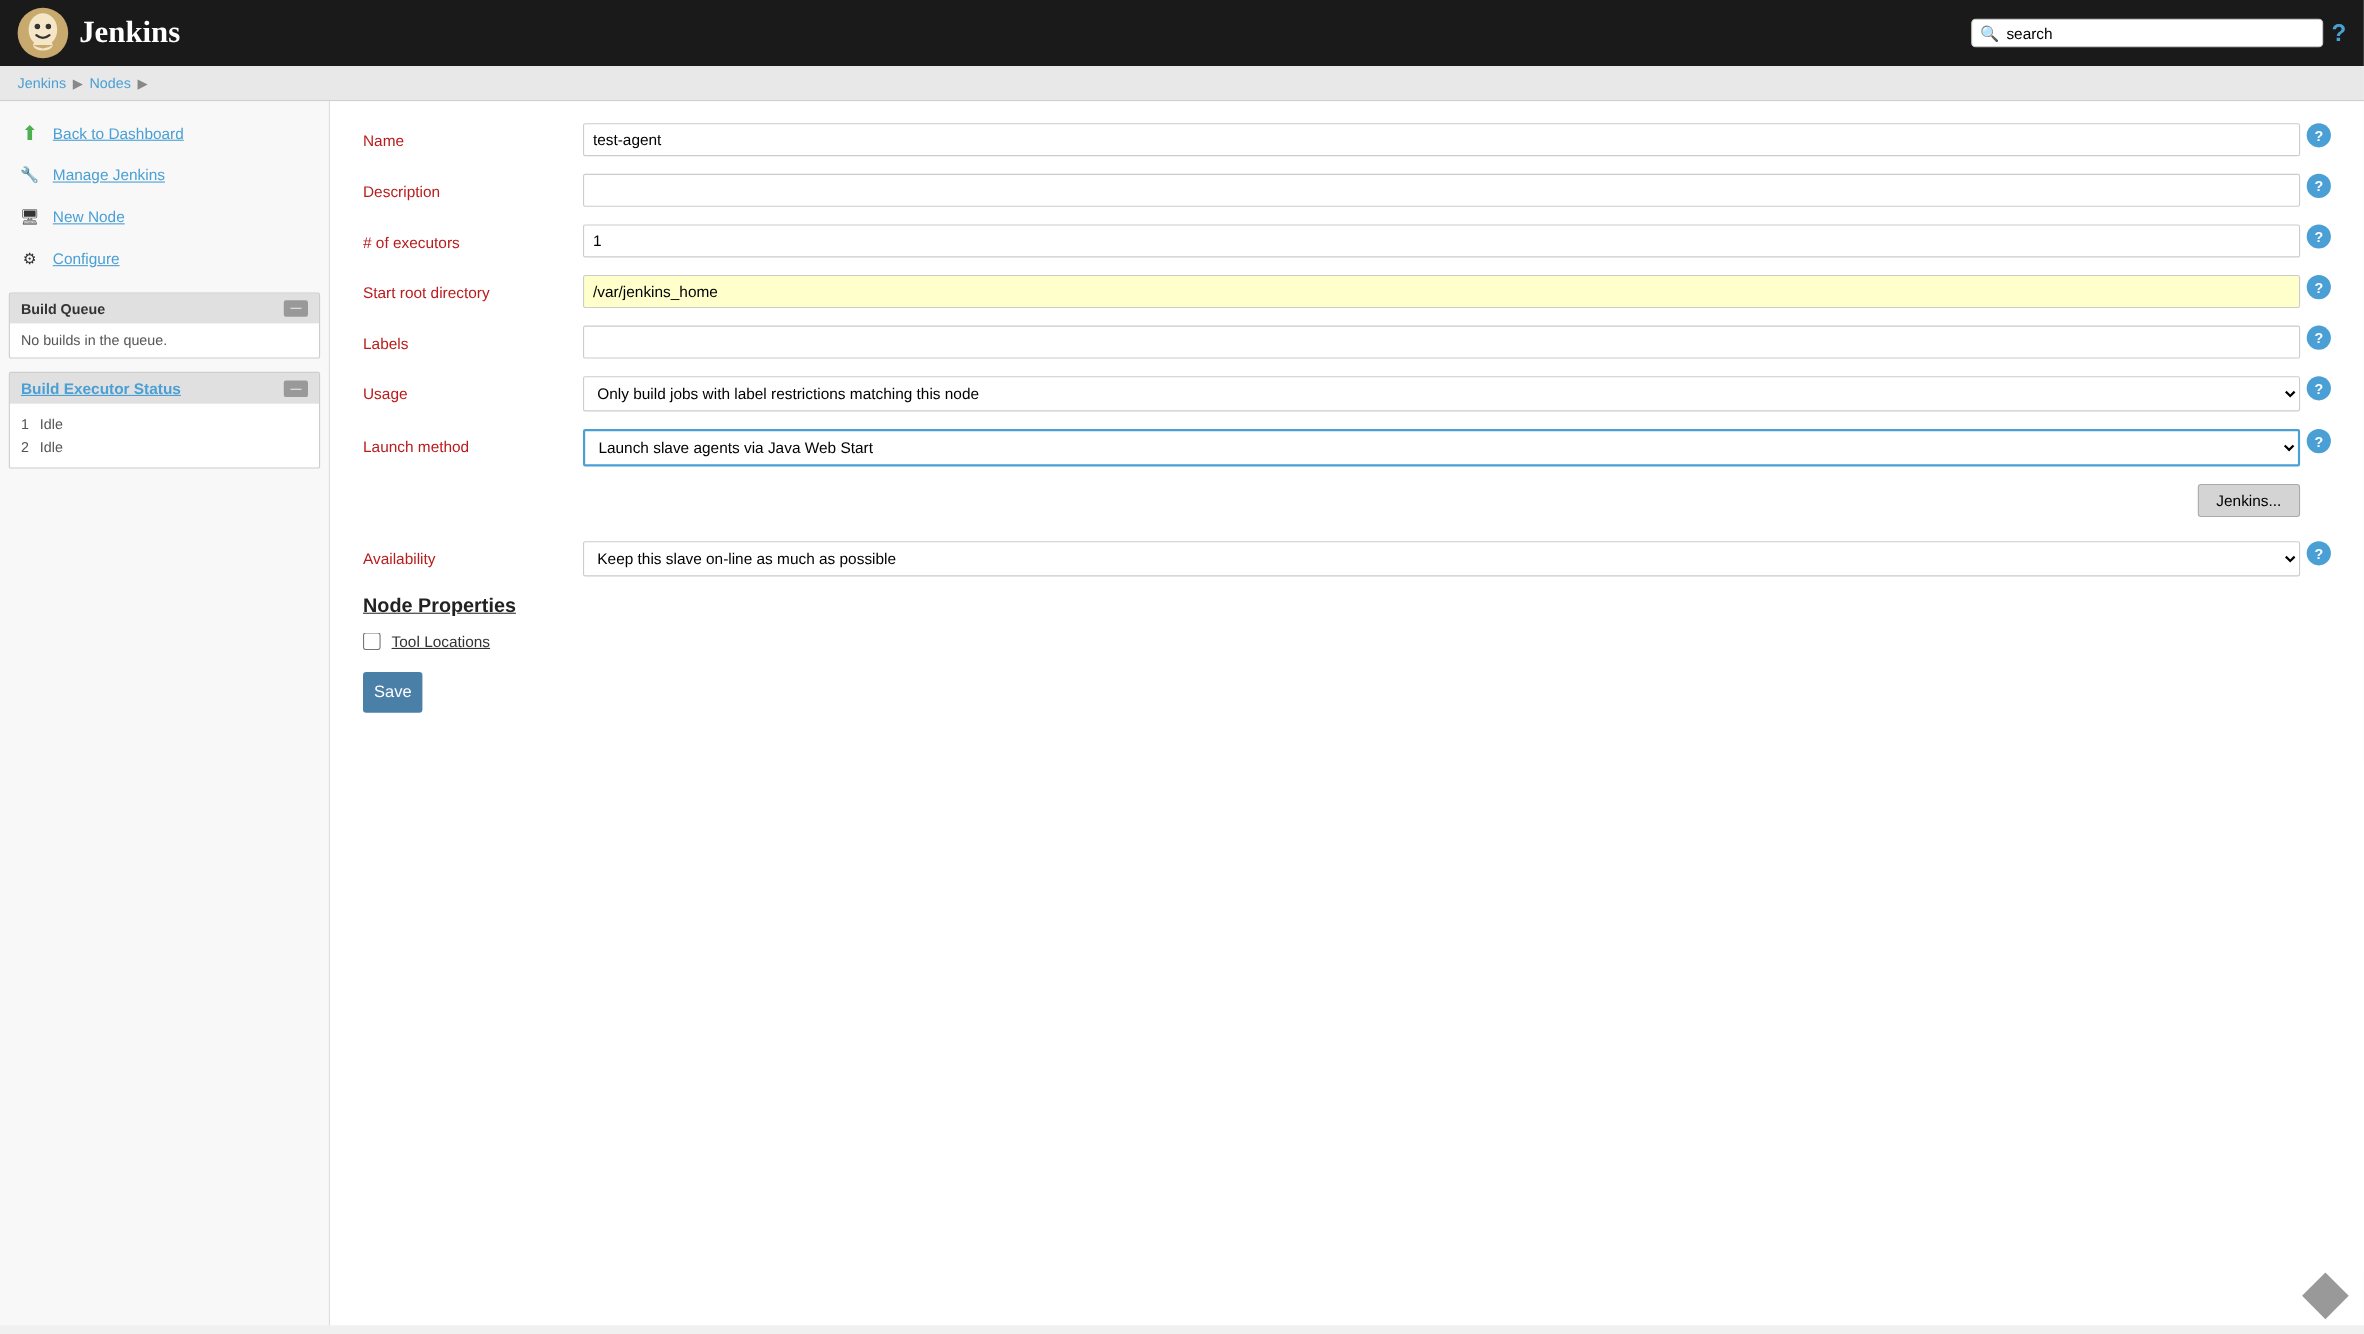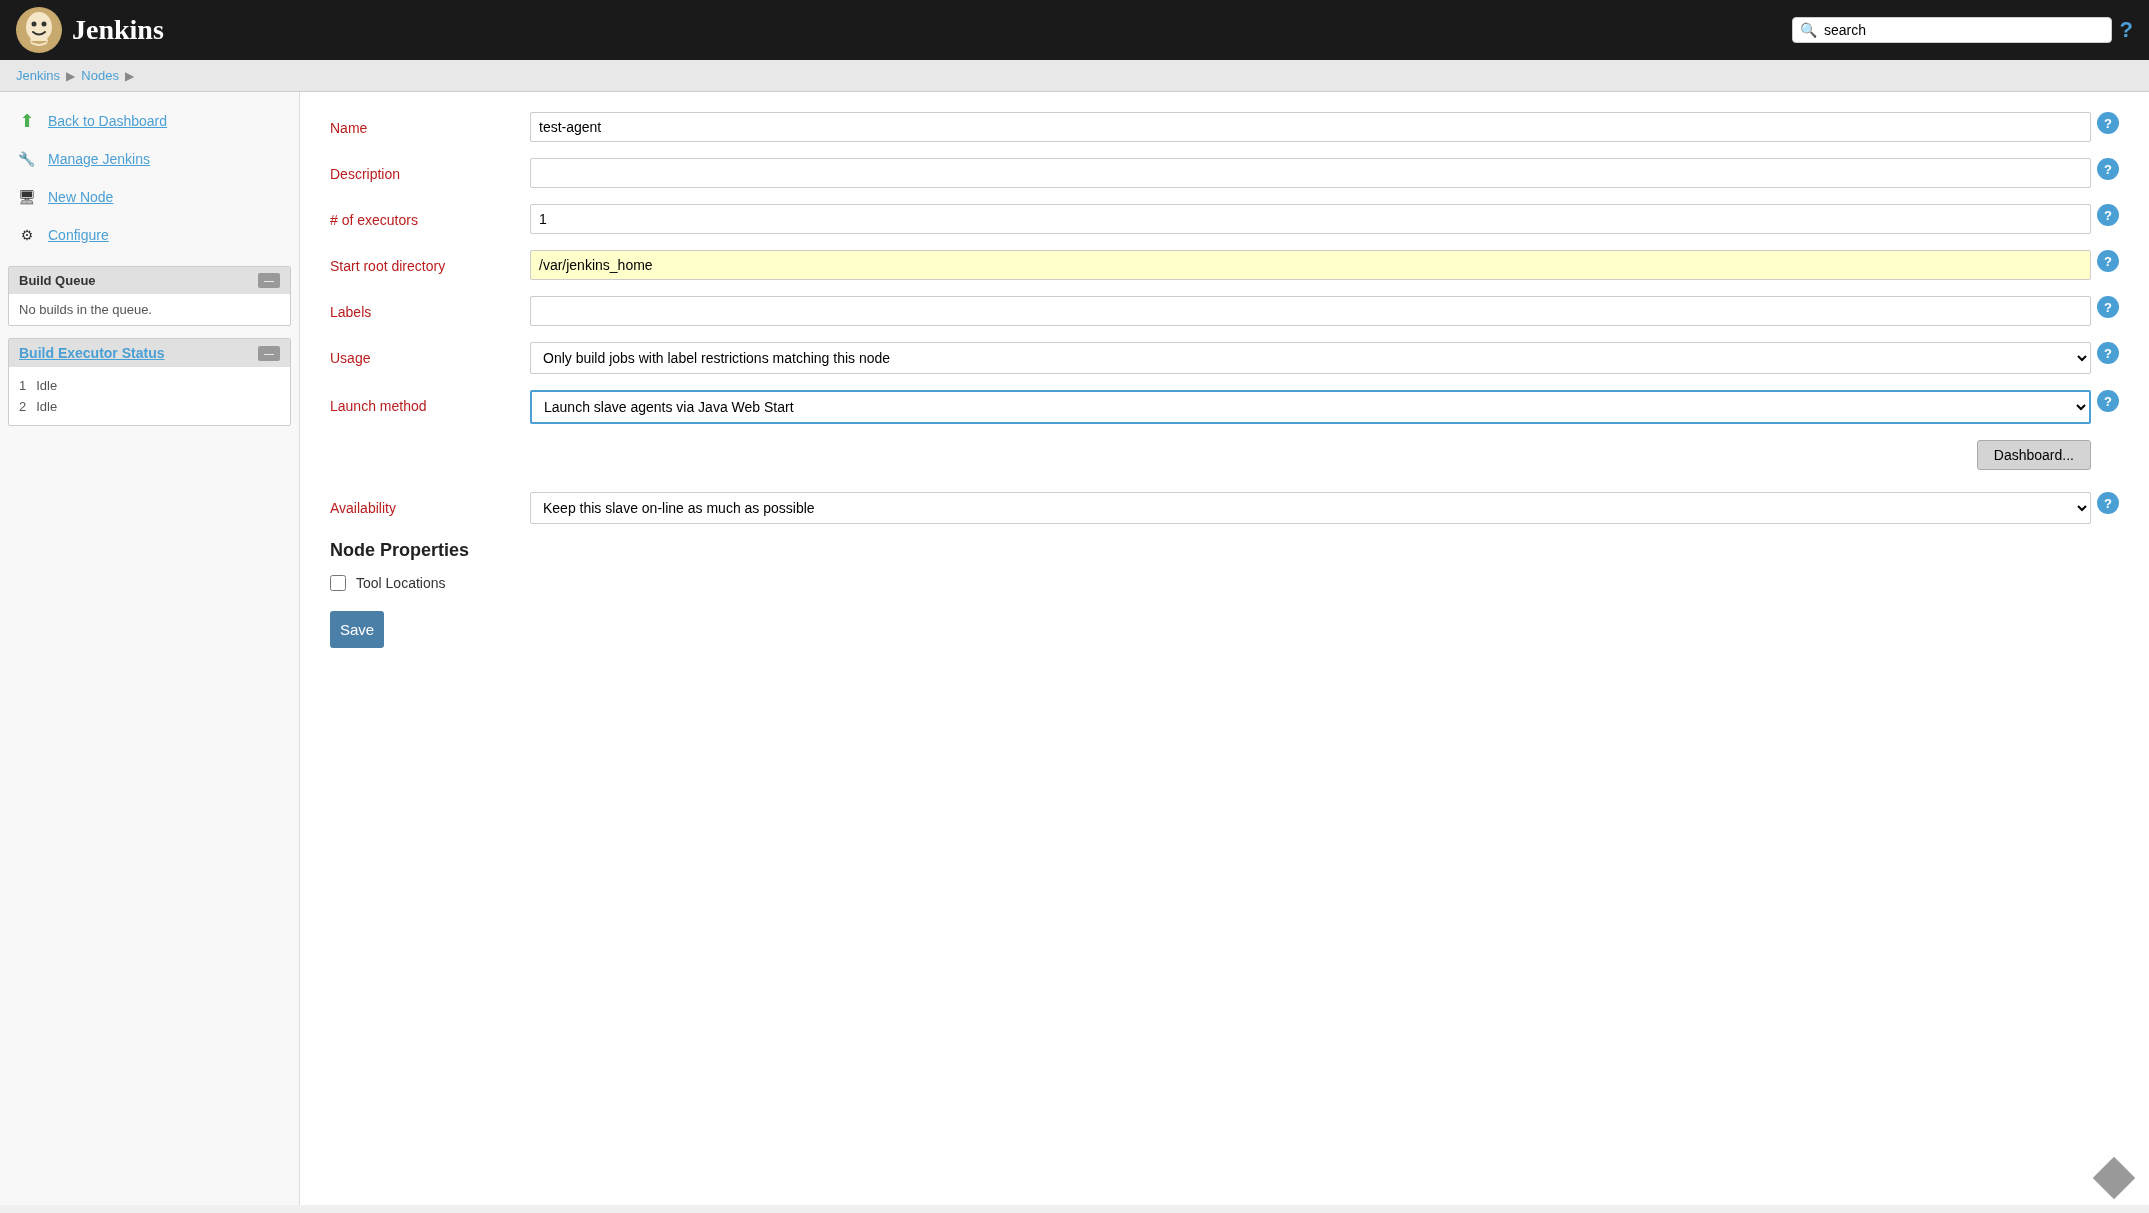--- a/index.html
+++ b/index.html
@@ -456,38 +456,38 @@
           <option>Launch slave agents via Java Web Start</option>
           <option>Launch slave agents via SSH</option>
           <option>Let Jenkins control this Windows slave as a Windows service</option>
         </select>
         <button class="help-btn">?</button>
       </div>
     </div>
 
     
     <div class="advanced-row">
-      <button class="advanced-btn">Dashboard...</button>
+      <button class="advanced-btn">Jenkins...</button>
     </div>
 
     
     <div class="form-row">
       <div class="form-label">Availability</div>
       <div class="form-control-wrap">
         <select class="form-select">
           <option>Keep this slave on-line as much as possible</option>
           <option>Take this slave off-line when idle</option>
           <option>Take this slave off-line while builds are running</option>
         </select>
         <button class="help-btn">?</button>
       </div>
     </div>
 
     
-    <div style="">
+    <div style=" text-decoration: underline;">
       <div class="section-title">Node Properties</div>
       <div class="checkbox-row">
         <input type="checkbox" id="tool-locations-cb" style="">
         <label for="tool-locations-cb">Tool Locations</label>
       </div>
     </div>
 
     
     <button class="save-btn">Save</button>
 

